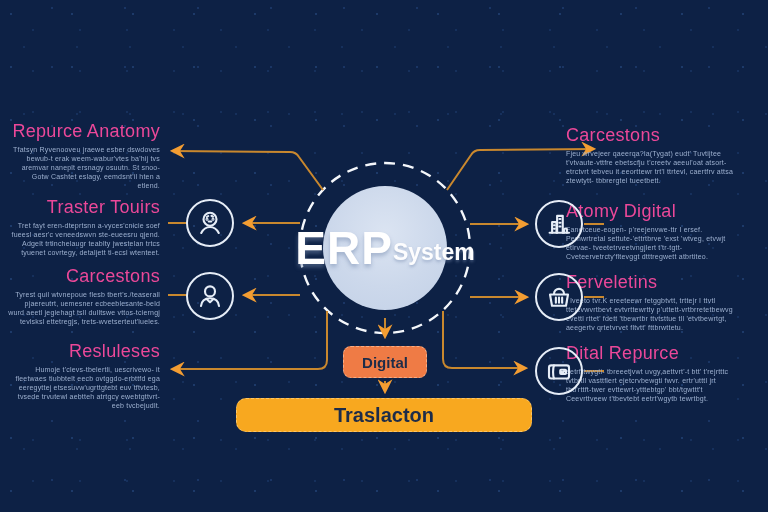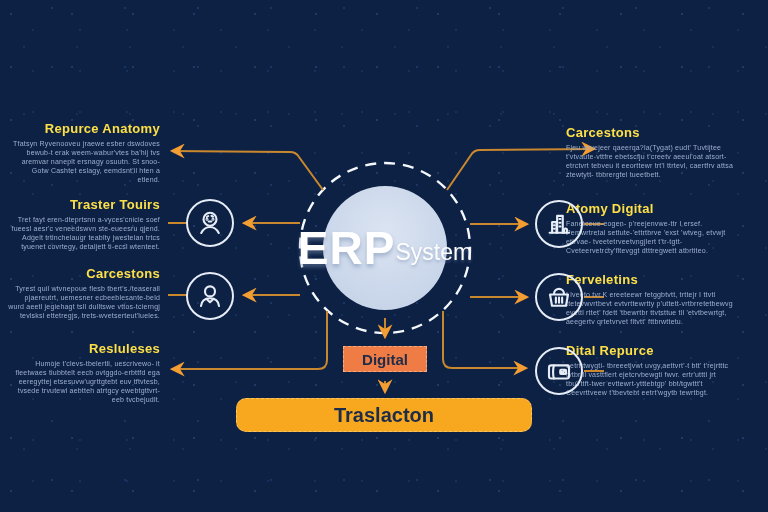--- a/index.html
+++ b/index.html
@@ -17,37 +17,37 @@
   .stage{position:absolute;inset:0;}
   svg.connectors{position:absolute;left:0;top:0;}
   .inner-circle{
     position:absolute;left:323px;top:186px;width:124px;height:124px;border-radius:50%;
     background:radial-gradient(circle at 50% 38%, #dbe4f2 0%, #ccd8eb 55%, #c3d1e7 100%);
     display:flex;align-items:center;justify-content:center;
   }
   .erp-title{font-size:46px;font-weight:bold;color:#ffffff;line-height:44px;letter-spacing:1px;
     text-shadow:0 3px 4px rgba(120,140,175,0.55);}
   .erp-sub{font-size:23px;color:#fdfdfe;line-height:26px;margin-top:7px;
-    text-shadow:0 2px 3px rgba(120,140,175,0.5);}
+    text-shadow:0 2px 3px rgba(120,140,175,0.5);font-weight:bold;}
   .block{position:absolute;}
-  .block h2{margin:0 0 3px 0;font-size:13px;font-weight:bold;color:#fde047;letter-spacing:.3px;}
+  .block h2{margin:0 0 3px 0;font-size:18px;font-weight:normal;color:#ec4899;letter-spacing:.3px;}
   .block p{margin:0;font-size:7px;line-height:9px;color:#9db0cf;letter-spacing:.2px;}
   .left-col{left:8px;width:152px;text-align:right;}
   .right-col{left:566px;width:172px;text-align:left;}
   .icon-circle{
     position:absolute;width:48px;height:48px;border-radius:50%;
     border:2px solid #e6edf7;box-sizing:border-box;
     display:flex;align-items:center;justify-content:center;
   }
   .icon-circle svg{stroke:#e6edf7;fill:none;stroke-width:1.7;stroke-linecap:round;stroke-linejoin:round;}
   .box{
     position:absolute;display:flex;align-items:center;justify-content:center;
     box-sizing:border-box;color:#1d2c49;font-weight:bold;
   }
-  .box-digital{left:343px;top:346px;width:84px;height:26px;border-radius:0;
+  .box-digital{left:343px;top:346px;width:84px;height:32px;border-radius:8px;
     background:#ef7b45;border:1px dashed rgba(255,235,210,.45);font-size:15px;}
   .box-transaction{left:236px;top:398px;width:296px;height:34px;border-radius:10px;
     background:#f8a81f;border:1px dashed rgba(255,240,215,.4);font-size:20px;}
 </style>
 </head>
 <body>
 
 <div class="stage">
 
   <svg class="connectors" width="768" height="512" viewBox="0 0 768 512">

